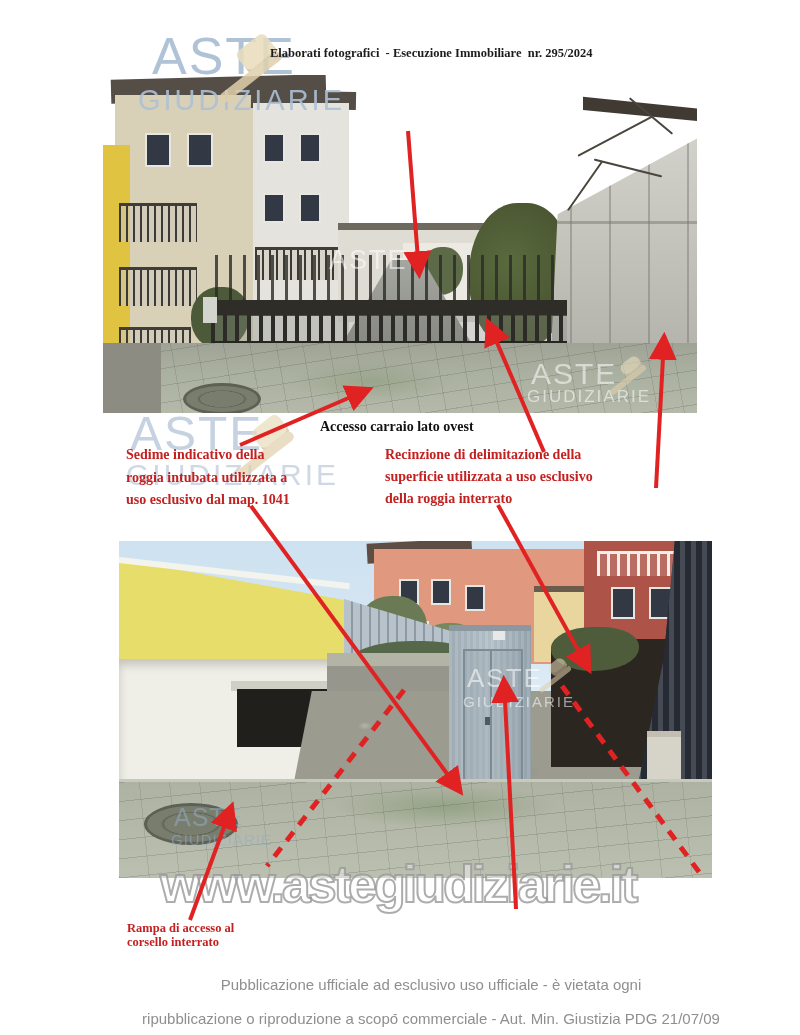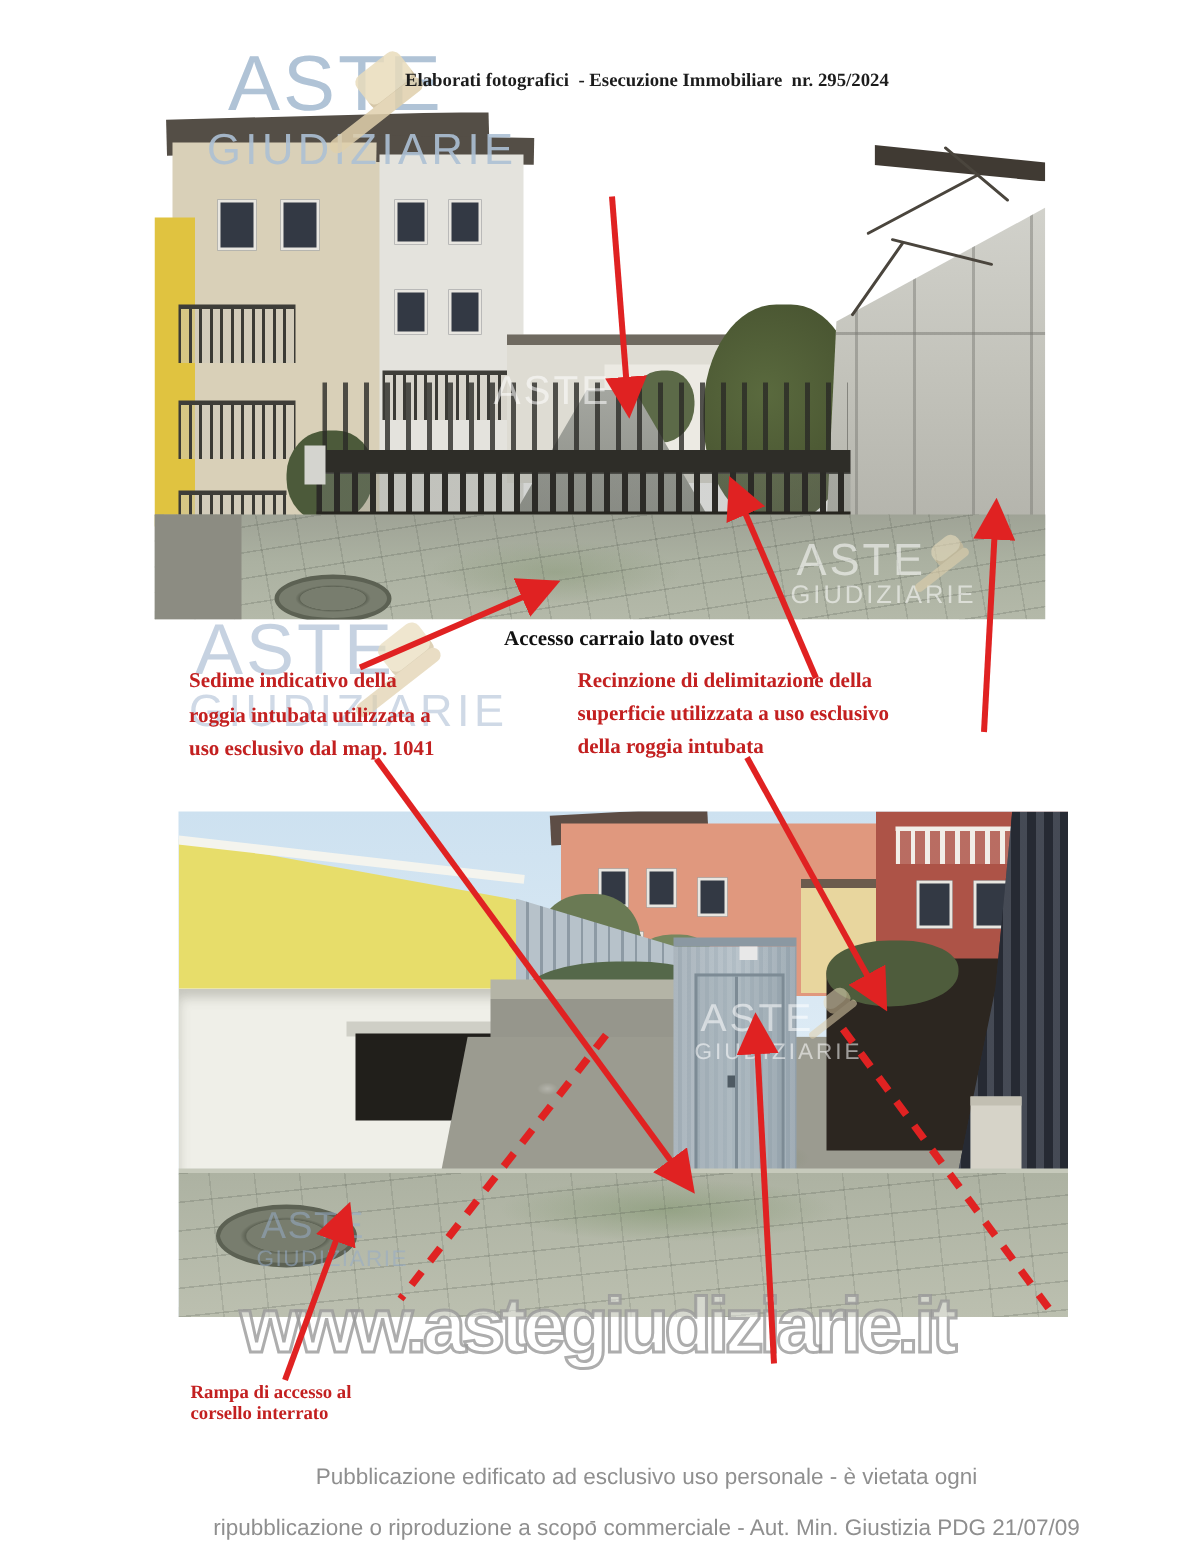--- a/index.html
+++ b/index.html
@@ -18,21 +18,21 @@
 
   .gavel{position:absolute;z-index:4;opacity:.85;}
   .gavel .head{position:absolute;left:34%;top:8%;width:40%;height:34%;background:#e9dcbc;
                border-radius:6px;transform:rotate(-38deg);box-shadow:inset 0 -4px 0 rgba(185,165,125,.55);}
   .gavel .handle{position:absolute;left:6%;top:48%;width:84%;height:13%;background:#e0d0ac;
                  border-radius:5px;transform:rotate(-38deg);}
 
   
   .hdr{position:absolute;z-index:10;color:#1c1c1c;font-weight:bold;font-size:12.5px;white-space:pre;}
   .red-label{position:absolute;z-index:10;color:#c32020;font-weight:bold;white-space:pre-line;}
-  .caption{position:absolute;z-index:10;color:#111;font-weight:bold;font-size:14px;white-space:pre;margin-left:16px;}
+  .caption{position:absolute;z-index:10;color:#111;font-weight:bold;font-size:14px;white-space:pre;}
   .footer{position:absolute;z-index:10;color:#8f8f8f;text-align:center;
           font-family:"Liberation Sans",sans-serif;font-size:15px;line-height:17px;white-space:pre-line;}
   .pagemark{position:absolute;z-index:10;color:#8f8f8f;font-family:"Liberation Sans",sans-serif;font-size:13px;}
 
   .site-wm{position:absolute;z-index:12;font-family:"Liberation Sans",sans-serif;font-weight:bold;
            font-size:52px;letter-spacing:-3px;color:rgba(255,255,255,.40);
            -webkit-text-stroke:2px rgba(152,152,152,.8);}
 
   
   .overlay{position:absolute;left:0;top:0;z-index:20;pointer-events:none;}
@@ -184,21 +184,21 @@
   <div class="gavel" style="left:226px;top:414px;width:82px;height:76px;opacity:.7;">
     <span class="head"></span>
     <span class="handle"></span>
   </div>
 
   <div class="red-label" style="left:126px;top:444px;font-size:14px;line-height:22.5px;">Sedime indicativo della
 roggia intubata utilizzata a
 uso esclusivo dal map. 1041</div>
   <div class="red-label" style="left:385px;top:444px;font-size:14px;line-height:22px;">Recinzione di delimitazione della
 superficie utilizzata a uso esclusivo
-della roggia intubata</div>
+della roggia interrato</div>
 
   <div class="photo p2-sky" style="left:119px;top:541px;width:593px;height:337px;">
 
     <div class="abs p2-roof" style="left:248px;top:0px;width:105px;height:20px;transform:rotate(-3deg);"></div>
     <div class="abs p2-salmon" style="left:255px;top:8px;width:215px;height:115px;"></div>
     <div class="abs p2-paleyellow" style="left:415px;top:45px;width:65px;height:70px;"></div>
     <div class="abs p2-red" style="left:465px;top:0px;width:128px;height:106px;"></div>
     <div class="abs whiterail" style="left:478px;top:10px;width:95px;height:22px;"></div>
     <div class="abs win" style="left:280px;top:38px;width:16px;height:22px;"></div>
     <div class="abs win" style="left:312px;top:38px;width:16px;height:22px;"></div>
@@ -244,21 +244,21 @@
     </div>
     <div class="wm-blue" style="left:55px;top:262px;font-size:25px;">ASTE</div>
     <div class="wm-blue" style="left:52px;top:290px;font-size:15px;">GIUDIZIARIE</div>
   </div>
 
   <div class="red-label" style="left:127px;top:922px;font-size:12.5px;line-height:13.5px;">Rampa di accesso al
 corsello interrato</div>
 
   <div class="site-wm" style="left:160px;top:854px;">www.astegiudiziarie.it</div>
 
-  <div class="footer" style="left:60px;top:976px;width:742px;"><span>Pubblicazione edificato ad esclusivo uso personale - è vietata ogni</span><br>
+  <div class="footer" style="left:60px;top:976px;width:742px;"><span>Pubblicazione ufficiale ad esclusivo uso ufficiale - è vietata ogni</span><br>
     <span>ripubblicazione o riproduzione a scopo commerciale - Aut. Min. Giustizia PDG 21/07/09</span></div>
   <div class="pagemark" style="left:393px;top:1006px;">-</div>
 
   <svg class="overlay" width="800" height="1035" viewBox="0 0 800 1035">
     <defs>
       <marker id="ah" markerWidth="7" markerHeight="7" refX="5.2" refY="3.5" orient="auto">
         <path d="M0,0 L7,3.5 L0,7 z" fill="#e02222"></path>
       </marker>
     </defs>
 

